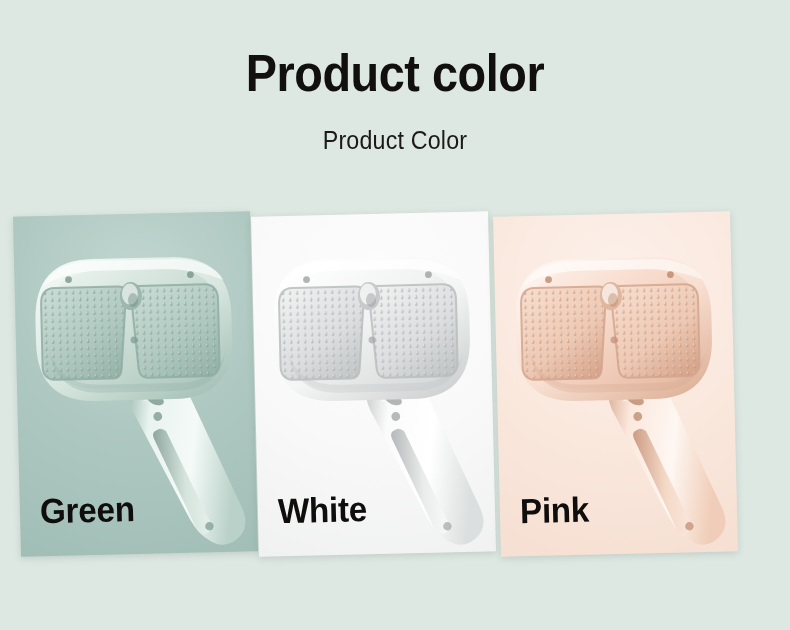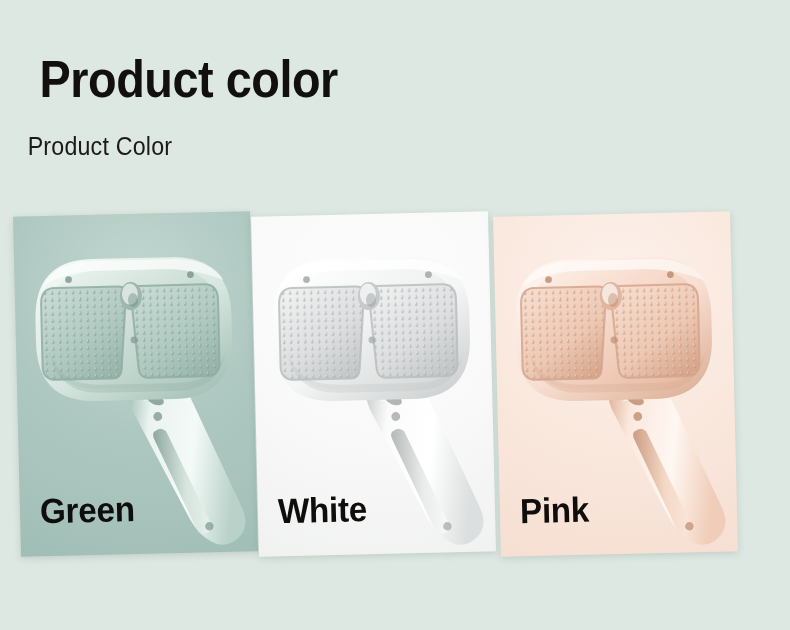--- a/index.html
+++ b/index.html
@@ -20,23 +20,23 @@
     width: 790px;
     height: 630px;
     background: #dde8e2;
     overflow: hidden;
   }
 
   
   #header {
     position: absolute;
     left: 0;
-    top: 8px;
+    top: 2px;
     width: 790px;
-    text-align: left;
+    text-align: center;
   }
   #title {
     margin: 0;
     padding-top: 40px;
     font-family: "Liberation Sans Narrow", "Liberation Sans", sans-serif;
     font-size: 52px;
     line-height: 62px;
     font-weight: 700;
     letter-spacing: -0.5px;
     color: #12100f;

